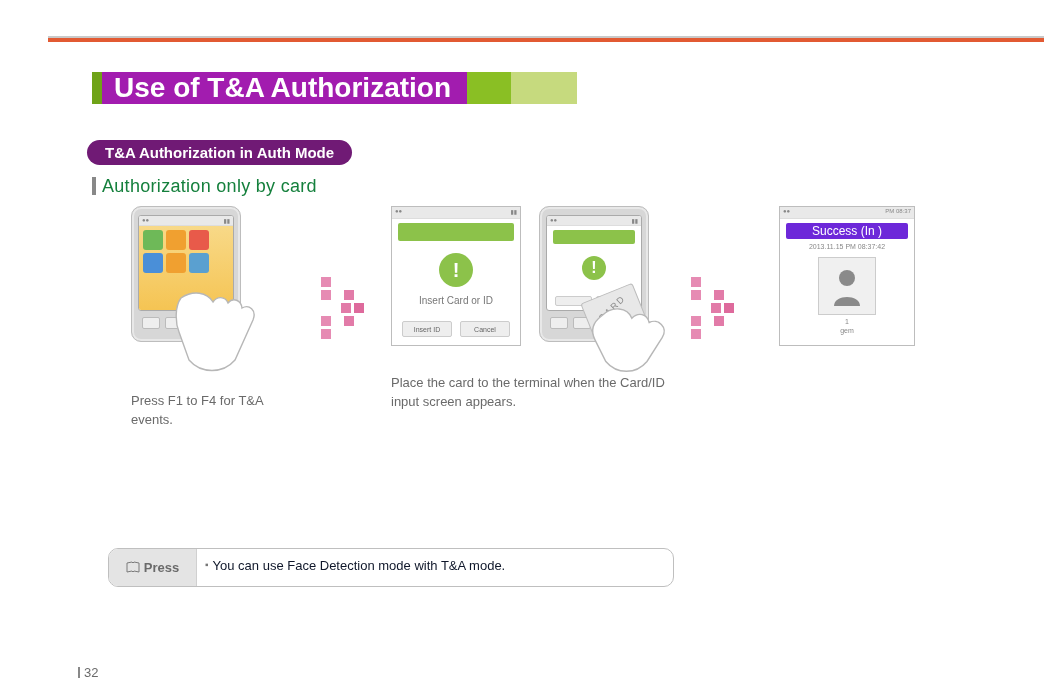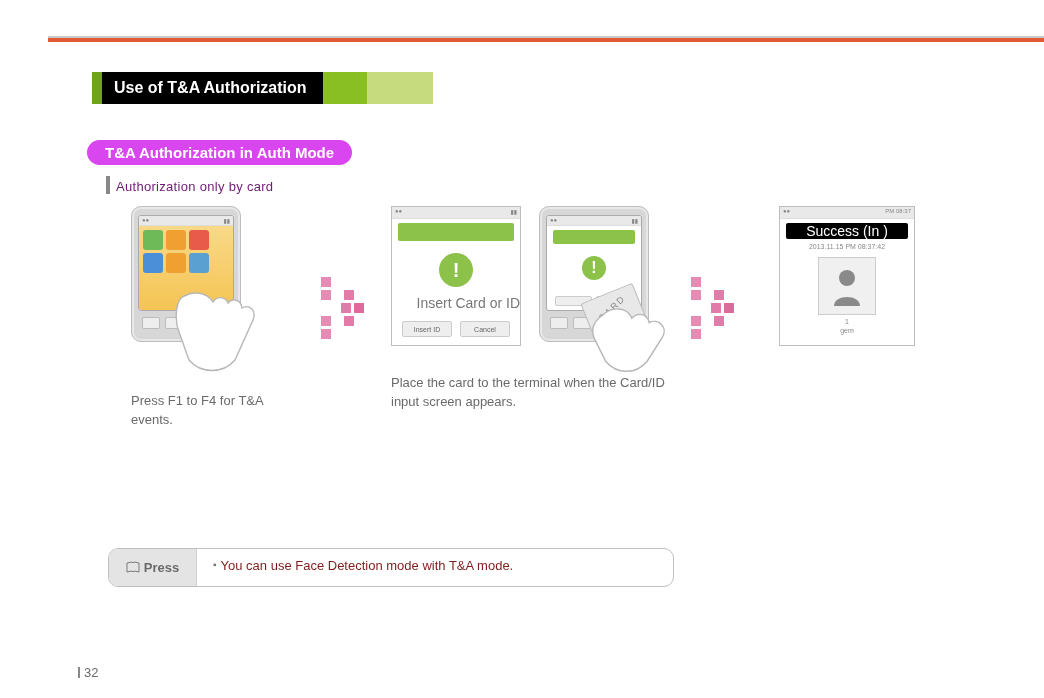--- a/index.html
+++ b/index.html
@@ -30,24 +30,24 @@
   }
   .title-bar {
     position: absolute;
     top: 72px;
     left: 92px;
     display: flex;
     align-items: stretch;
     height: 32px;
   }
   .title-main {
-    background: #000000;
+    background: #a21caf;
     color: #fff;
     font-weight: bold;
-    font-size: 16px;
+    font-size: 28px;
     padding: 4px 16px 4px 12px;
     display: flex;
     align-items: center;
     border-left: 10px solid #6fa318;
   }
   .title-ext {
     width: 110px;
     background: linear-gradient(to right, #8abf24 40%, #c6da7e 40%);
     position: relative;
   }
@@ -63,33 +63,33 @@
     position: absolute;
     top: 0; bottom: 0; right: 0;
     width: 60%;
     background: #c6da7e;
     clip-path: polygon(0 0, 100% 0, 92% 100%, 8% 100%);
   }
   .subtitle-pill {
     position: absolute;
     top: 140px;
     left: 87px;
-    background: #d946ef;
+    background: #701a75;
     color: #fff;
     font-weight: bold;
     font-size: 15px;
     padding: 4px 18px;
     border-radius: 14px;
   }
   .section-sub {
     position: absolute;
     top: 176px;
-    left: 106px;
-    font-size: 13px;
-    color: #701a75;
+    left: 92px;
+    font-size: 18px;
+    color: #15803d;
     letter-spacing: 0.3px;
   }
   .section-sub::before {
     content: "";
     display: inline-block;
     width: 4px;
     height: 18px;
     background: #888;
     margin-right: 6px;
     vertical-align: -3px;
@@ -195,22 +195,22 @@
     position:absolute; top:16px; left:6px; right:6px;
     height:18px; background:#8cc24a; border-radius:2px;
   }
   .alert-circle {
     position:absolute; top:46px; left:50%; transform:translateX(-50%);
     width:34px;height:34px;border-radius:50%;
     background:#8cc24a; display:flex;align-items:center;justify-content:center;
     color:#fff;font-weight:bold;font-size:20px;
   }
   .alert-text {
-    position:absolute; top:88px; left:0;right:0;text-align:right;
-    font-size:14px;color:#777;
+    position:absolute; top:88px; left:0;right:0;text-align:center;
+    font-size:10px;color:#777;
   }
   .two-btns {
     position:absolute; bottom:8px; left:10px; right:10px;
     display:flex; gap:8px;
   }
   .two-btns div {
     flex:1; height:16px; background:#eee; border:1px solid #ccc;
     border-radius:2px; font-size:7px; display:flex;
     align-items:center;justify-content:center;color:#666;
   }
@@ -239,22 +239,22 @@
     width: 136px;
     height: 140px;
     border: 1px solid #bdbdbd;
     background: #fff;
     position: relative;
     margin-left: 4px;
   }
   .success-screen .screen-status { height:12px; }
   .success-bar {
     position:absolute; top:16px; left:6px; right:6px;
-    height:16px; background:#000000; border-radius:2px;
-    color:#fff;font-size:14px;display:flex;align-items:center;justify-content:center;
+    height:16px; background:#6d28d9; border-radius:2px;
+    color:#fff;font-size:12px;display:flex;align-items:center;justify-content:center;
   }
   .success-date{
     position:absolute;top:36px;left:0;right:0;text-align:center;
     font-size:7px;color:#888;
   }
   .photo-frame{
     position:absolute; top:50px; left:50%; transform:translateX(-50%);
     width:58px;height:58px;border:1px solid #ccc;background:#f0f0f0;
     display:flex;align-items:center;justify-content:center;
   }
@@ -291,22 +291,22 @@
     width: 88px;
     background:#e4e4e4;
     display:flex;align-items:center;justify-content:center;
     gap:4px;
     color:#6a6a6a;font-weight:bold;font-size:13px;
     border-right:1px solid #d0d0d0;
     padding: 10px 6px;
   }
   .note-body {
     flex:1;
-    padding: 8px 14px 10px 16px;
-    font-size:13px;color:#7f1d1d;line-height:1.45;
+    padding: 8px 14px 10px 8px;
+    font-size:13px;color:#0f172a;line-height:1.45;
   }
   .note-body .bullet::before{
     content:"\25AA";
     color:#777;
     margin-right:4px;
     font-size:10px;
     vertical-align:2px;
   }
 
   .page-num {

